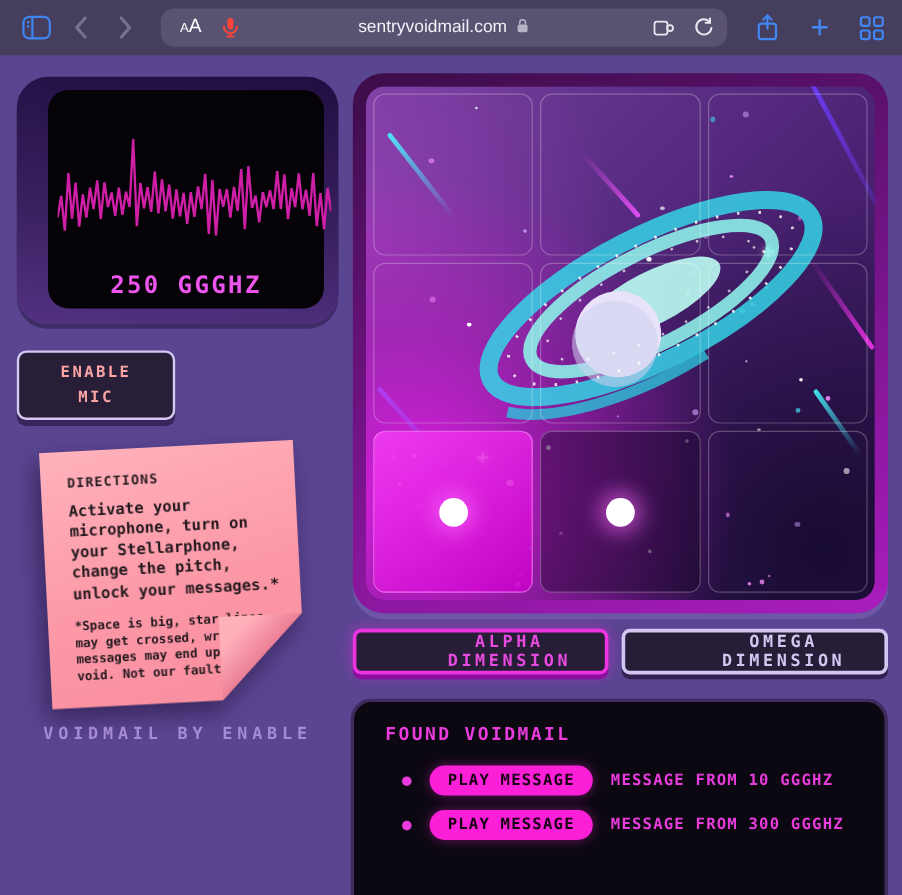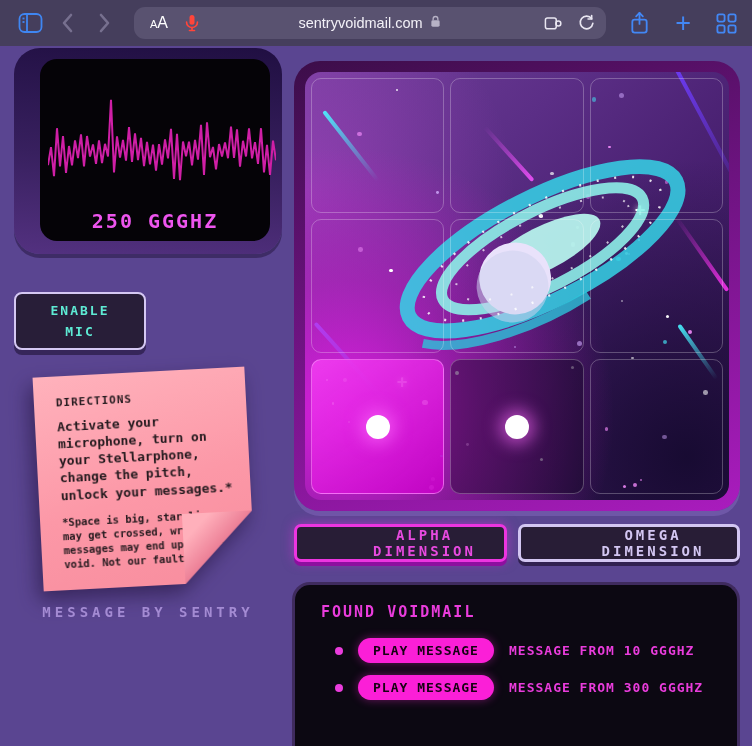--- a/index.html
+++ b/index.html
@@ -20,31 +20,31 @@
   .url-center { position:absolute; left:0; right:0; display:flex; align-items:center; justify-content:center; gap:6px; pointer-events:none; }
   .url-text { color:#f3f1f8; font-family:"Liberation Sans",sans-serif; font-size:14.5px; }
   .pill-right { position:absolute; right:10px; display:flex; align-items:center; gap:14px; color:#e9e6f1; }
   .chrome-right { position:absolute; right:14px; top:0; height:46px; display:flex; align-items:center; gap:24px; color:#4287f5; }
   .plus-glyph { font-family:"Liberation Sans",sans-serif; font-size:27px; font-weight:300; color:#4287f5; line-height:1; }
 
   
   .page { position:absolute; left:0; top:46px; width:752px; height:700px; background:#5a4591; }
 
   
-  .radio { position:absolute; left:14px; top:2px; width:268px; height:206px; border-radius:26px;
+  .radio { position:absolute; left:14px; top:18px; width:268px; height:206px; border-radius:26px;
            background:linear-gradient(185deg,#200f42 0%,#38205f 55%,#533180 100%);
            padding:11px 12px 13px 26px; box-shadow:0 4px 0 rgba(28,14,50,.45); }
   .screen { position:relative; width:100%; height:100%; background:#050307; border-radius:17px; }
   .wave-svg { position:absolute; left:8px; top:32px; width:228px; height:120px; }
   .freq { position:absolute; bottom:8px; width:100%; text-align:center; color:#ee55ee;
           font-size:20px; font-weight:bold; letter-spacing:2px; }
 
   
   .mic-ctl { position:absolute; top:246px; height:58px; background:#281e38; border:2px solid #d5c8f3;
-             border-radius:8px; color:#5eead4; font-family:"DejaVu Sans Mono",monospace; font-size:13px;
+             border-radius:8px; color:#fca5a5; font-family:"DejaVu Sans Mono",monospace; font-size:13px;
              font-weight:bold; letter-spacing:2px; line-height:1.65; display:flex; align-items:center;
              justify-content:center; text-align:center; cursor:pointer;
              box-shadow:0 5px 0 rgba(25,12,45,.55); }
   .mic-ctl .lbl { width:78px; }
   .enable-mic { left:14px; width:132px; }
   .mute-mic { left:150px; width:132px; }
 
   
   .note-wrap { position:absolute; left:38px; top:326px; width:212px; height:214px;
                transform:rotate(-3deg); filter:drop-shadow(-5px 9px 10px rgba(22,8,42,.5)); }
@@ -206,21 +206,21 @@
 
   <div class="note-wrap">
     <div class="note">
       <div class="note-head">DIRECTIONS</div>
       <div class="note-body">Activate your microphone, turn on your Stellarphone, change the pitch, unlock your messages.*</div>
       <div class="note-foot">*Space is big, star lines may get crossed, wrong messages may end up in your void. Not our fault.</div>
     </div>
     <div class="note-fold"></div>
   </div>
 
-  <div class="brand">MESSAGE BY SENTRY</div>
+  <div class="brand">VOIDMAIL BY ENABLE</div>
 
   <div class="galaxy">
     <div class="space">
       <div class="stars" id="starLayer">
           <span class="star" style="left: 55.4%; top: 90.1%; width: 3.5px; height: 3.5px; background: rgb(255, 255, 255); opacity: 0.53;"></span>
           <span class="star" style="left: 93.9%; top: 74.4%; width: 4.6px; height: 4.6px; background: rgb(255, 255, 255); opacity: 0.57;"></span>
           <span class="star" style="left: 84.3%; top: 84.7%; width: 4.5px; height: 4.5px; background: rgb(201, 160, 245); opacity: 0.5;"></span>
           <span class="star" style="left: 90.3%; top: 60.3%; width: 4.1px; height: 4.1px; background: rgb(232, 132, 242); opacity: 0.94;"></span>
           <span class="star" style="left: 73.4%; top: 43.2%; width: 4.4px; height: 4.4px; background: rgb(67, 220, 238); opacity: 0.58;"></span>
           <span class="star" style="left: 57.8%; top: 23.3%; width: 3.5px; height: 3.5px; background: rgb(255, 255, 255); opacity: 0.68;"></span>

